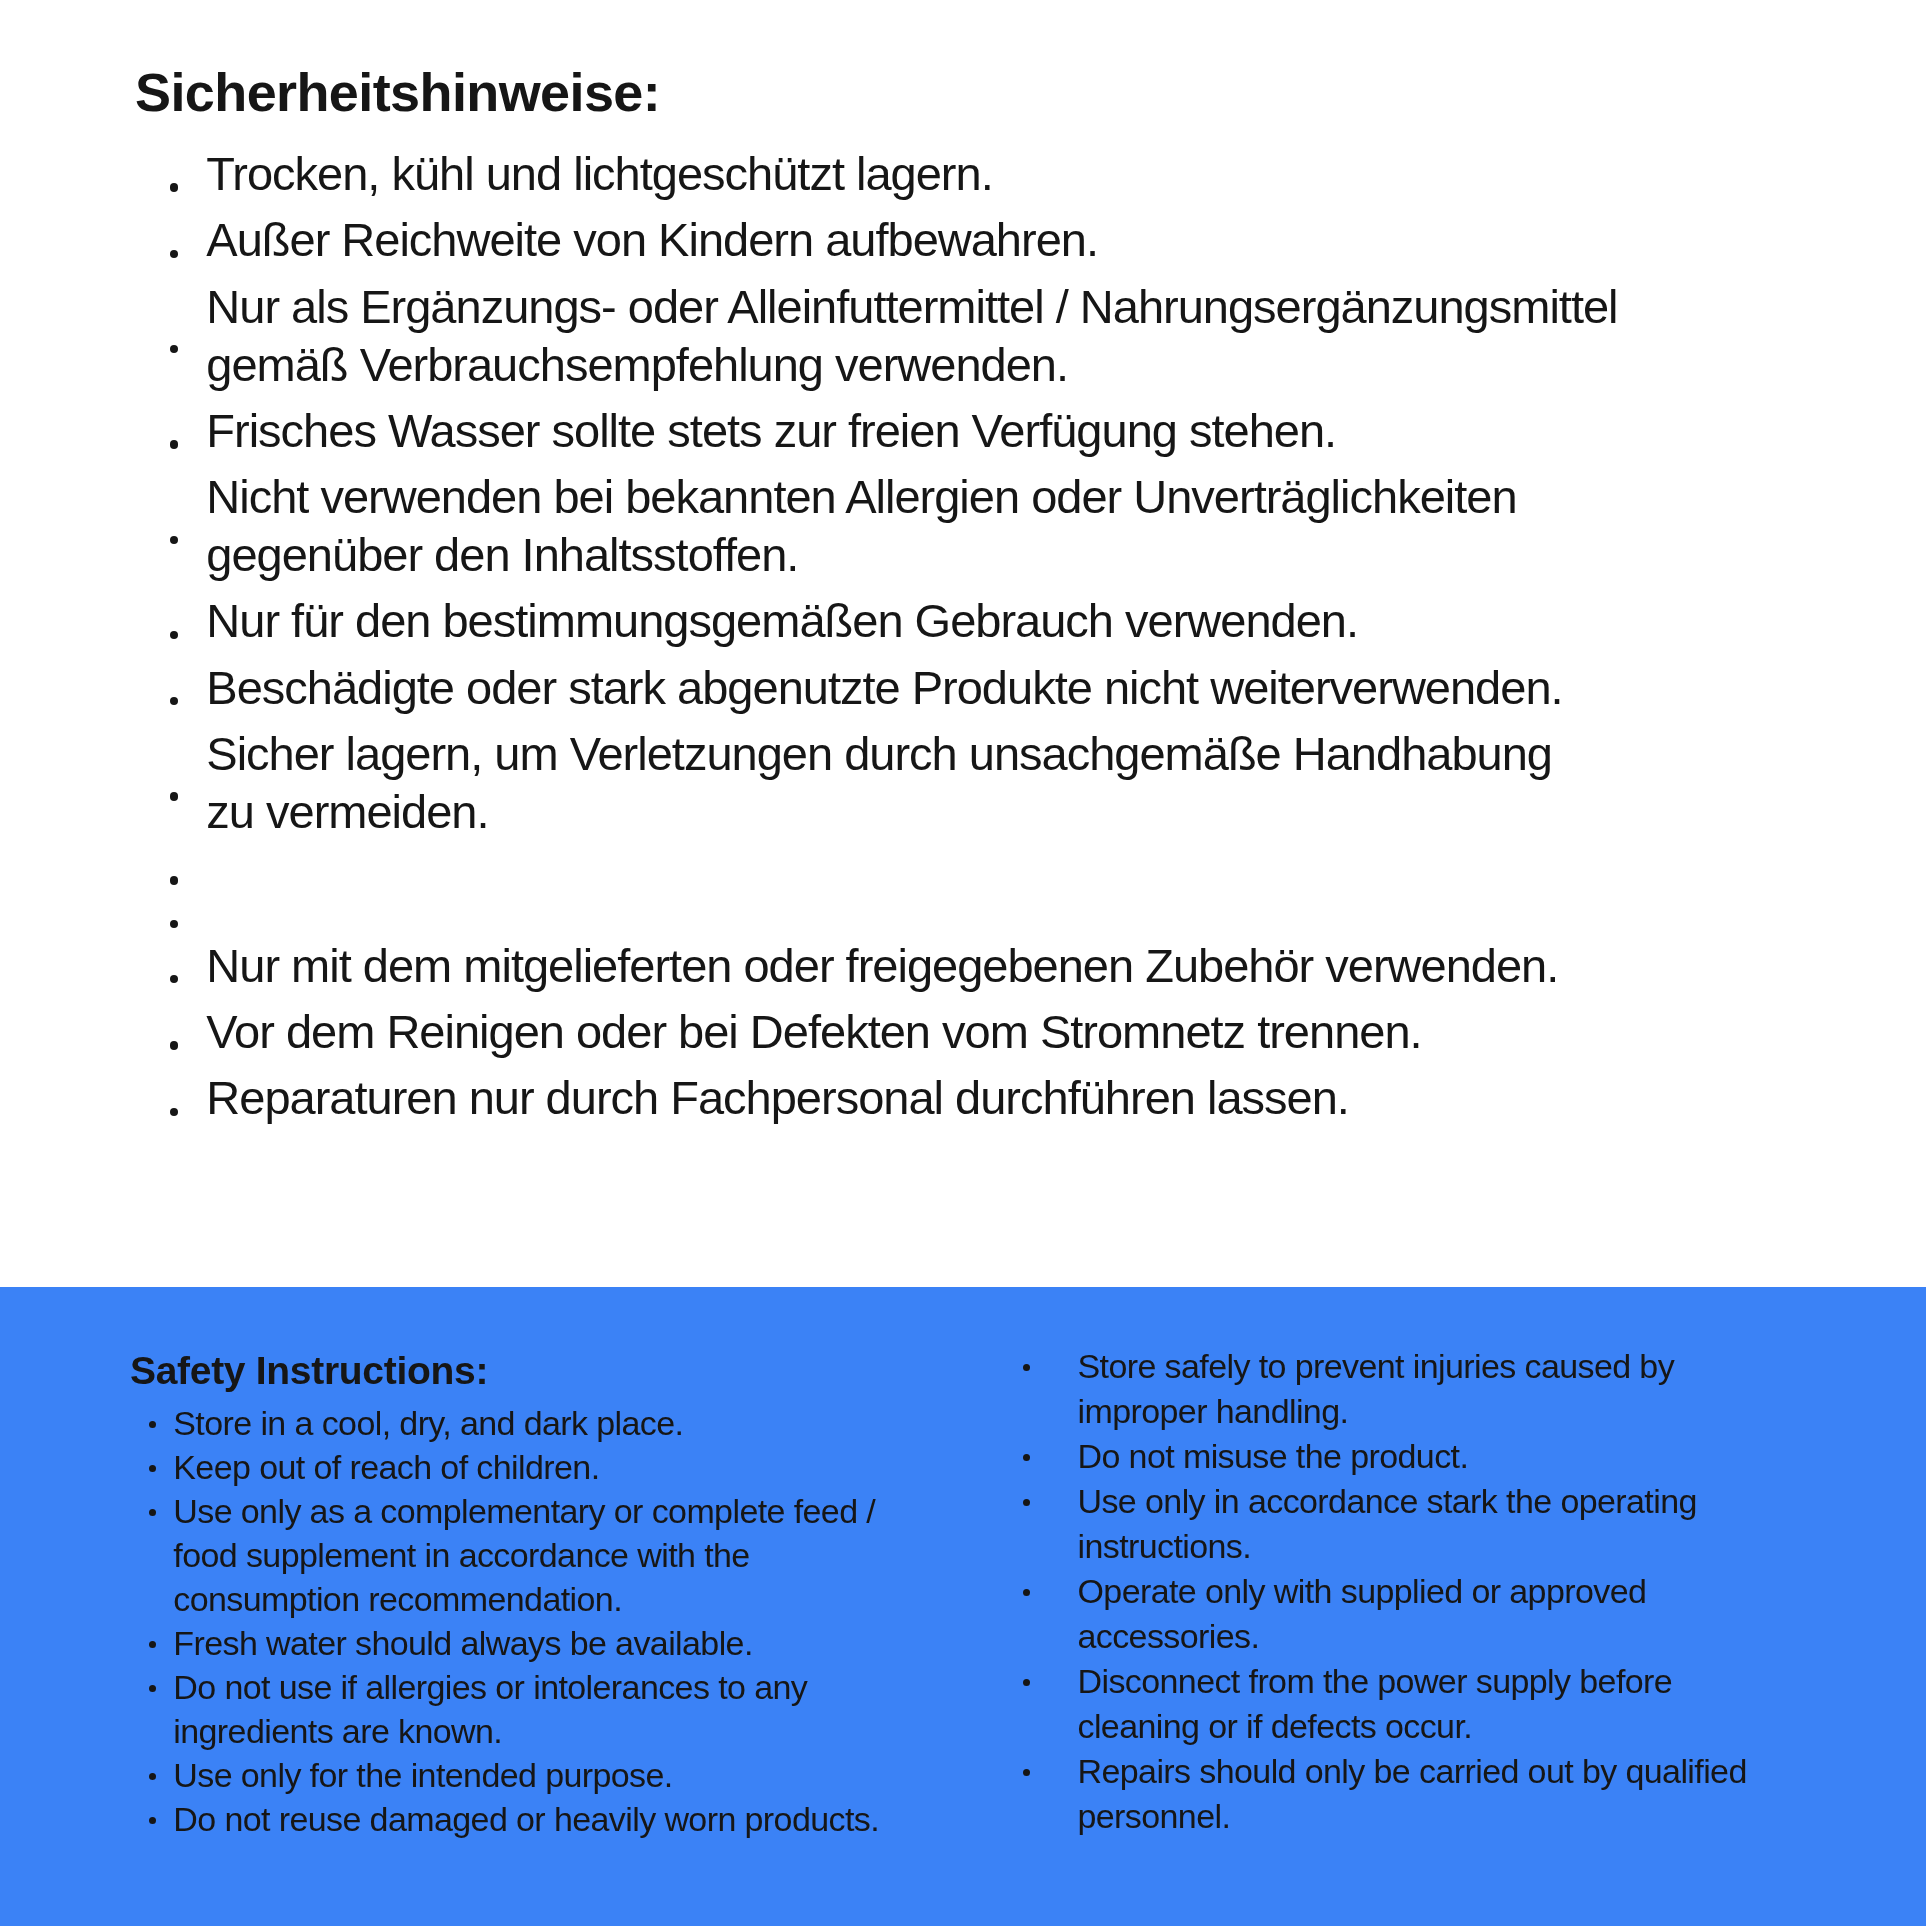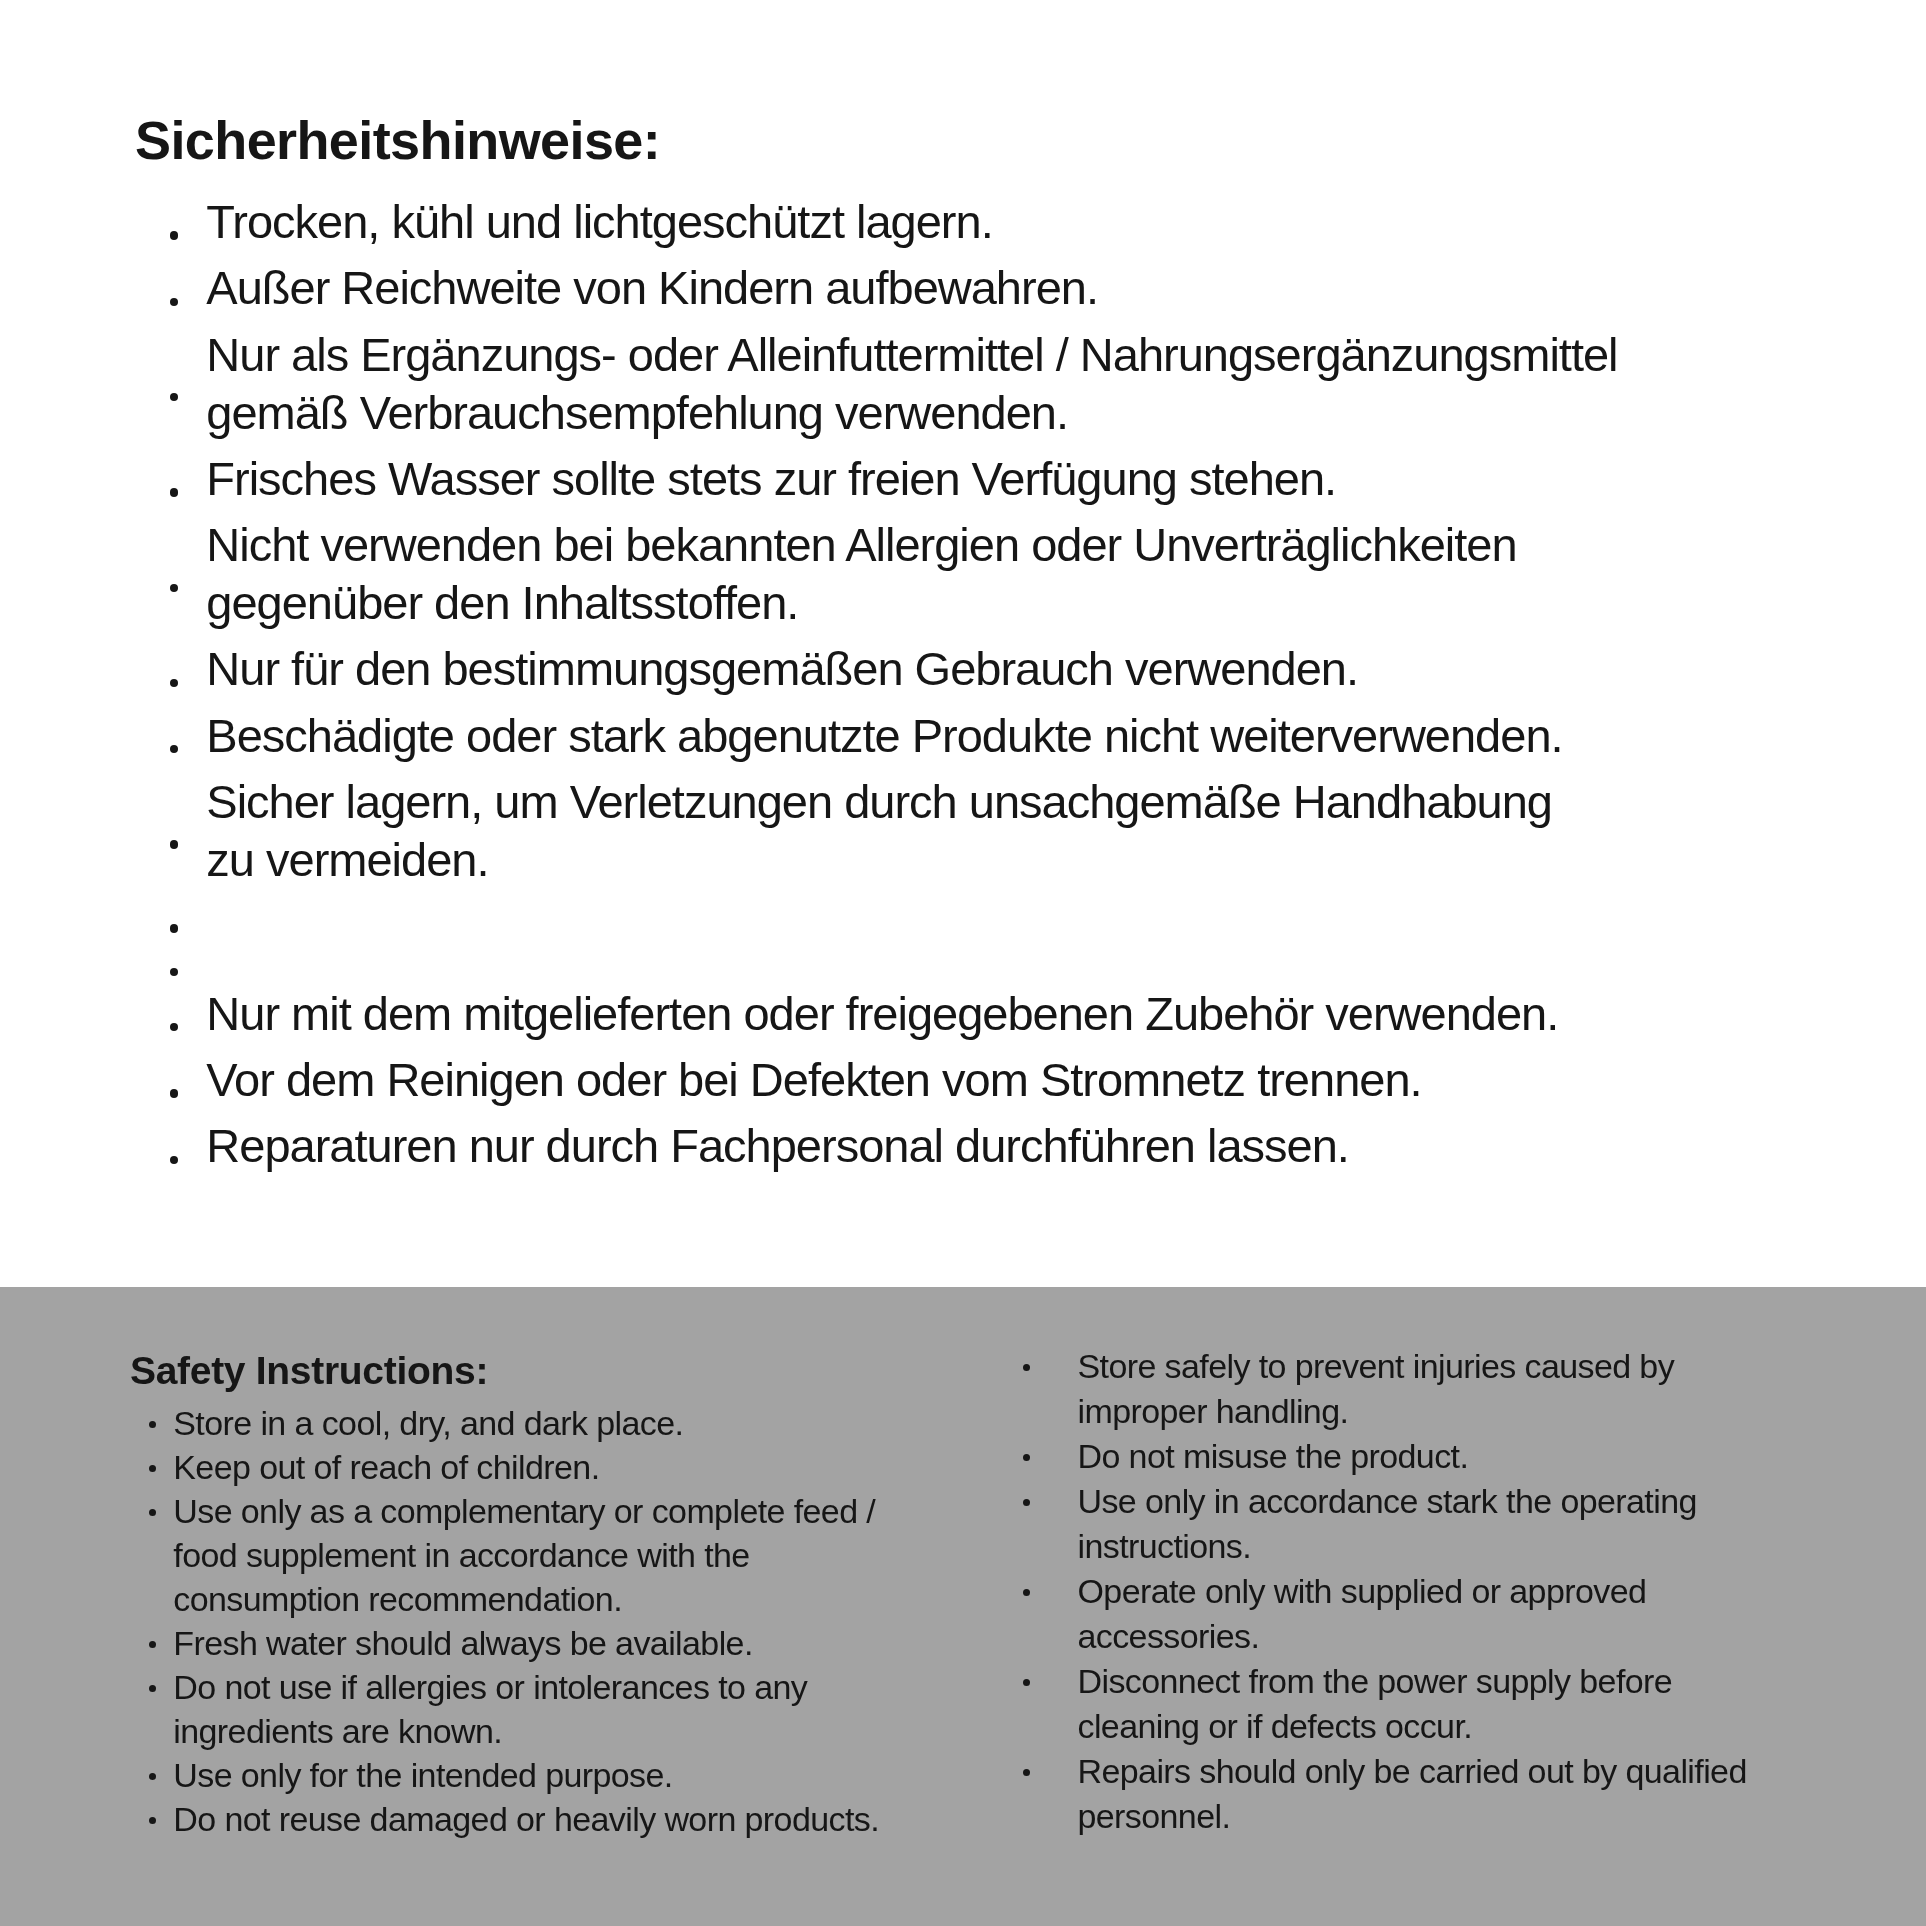--- a/index.html
+++ b/index.html
@@ -10,21 +10,20 @@
     overflow: hidden;
     font-family: "Liberation Sans", sans-serif;
     color: #161616;
   }
 
   
   .de {
     position: absolute;
     left: 135px; top: 65px;
     width: 1701px;
-    margin-top: 48px;
   }
   .de h1 {
     margin: 0;
     font-size: 54px;
     line-height: 54px;
     font-weight: 700;
     letter-spacing: -0.6px;
   }
   .de ul {
     list-style: none;
@@ -50,21 +49,21 @@
     margin-top: 27px;
     margin-right: 28px;
   }
   .item-text { white-space: pre-line; }
 
   
   .en-section {
     position: absolute;
     left: 0; top: 1287px;
     width: 1926px; height: 639px;
-    background: #a3a3a3;
+    background: #3b82f6;
   }
   .col { position: absolute; }
   .col-left  { left: 130px;  top: 64px; width: 860px; }
   .col-right { left: 1018px; top: 57px;  width: 899px; }
   .col-left h2 {
     margin: 0 0 10.3px 0;
     font-size: 39px;
     line-height: 40px;
     font-weight: 700;
     letter-spacing: -0.3px;

